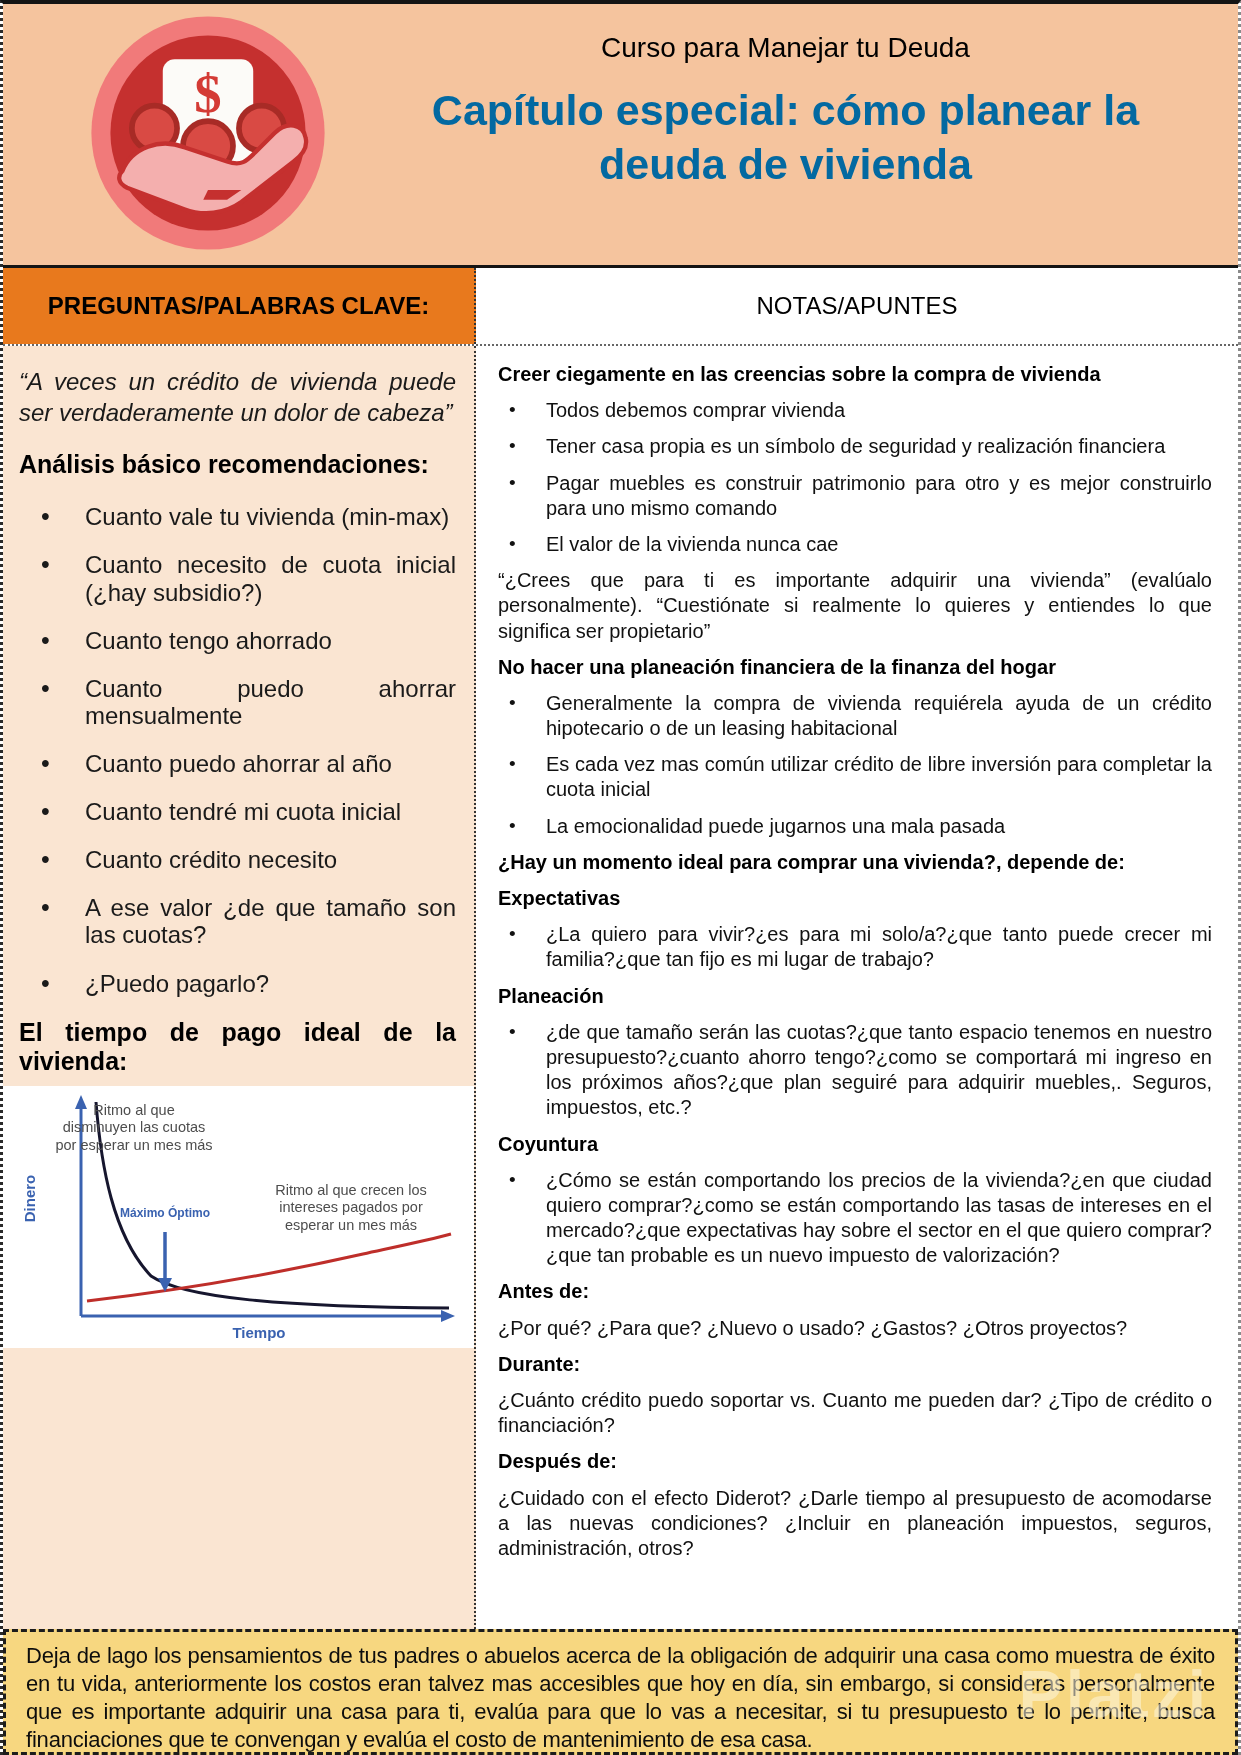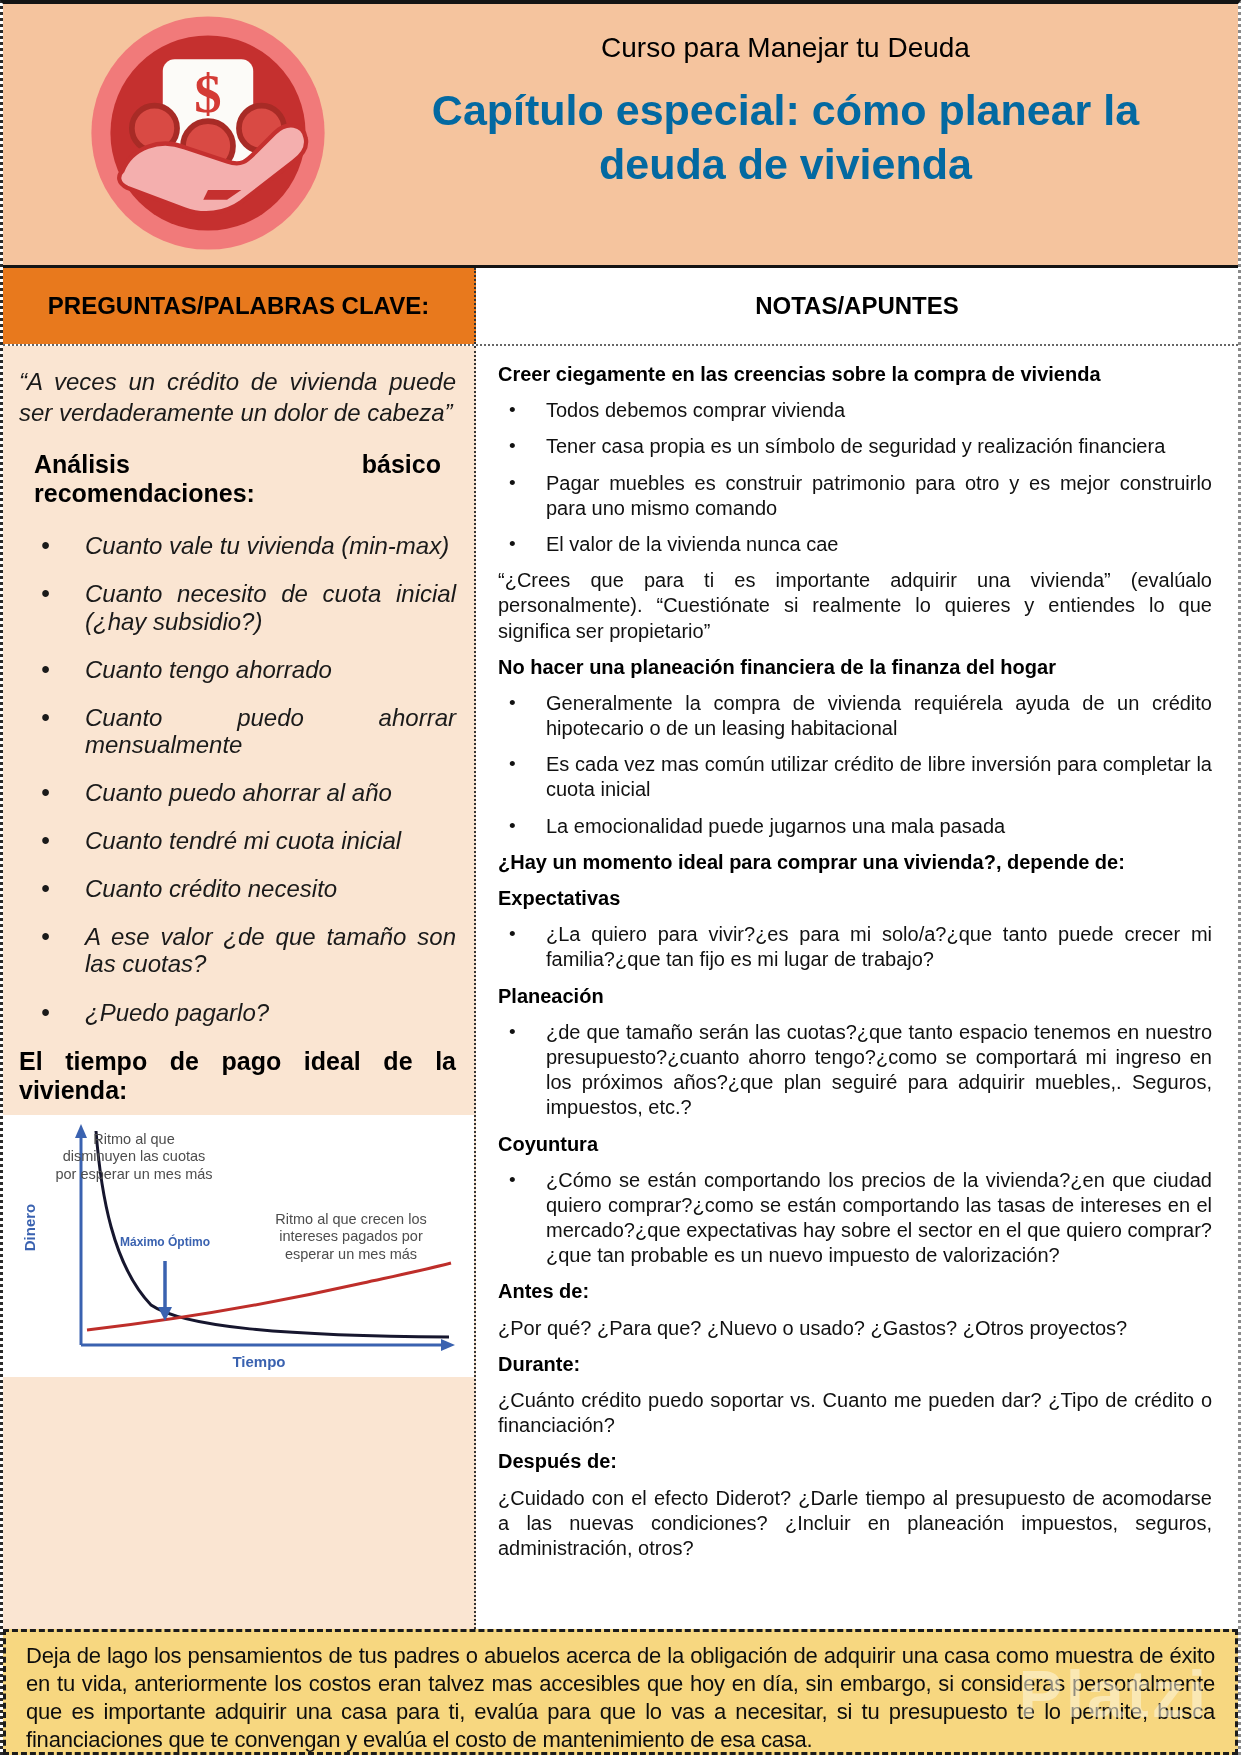--- a/index.html
+++ b/index.html
@@ -15,29 +15,29 @@
   .icon-wrap { position:absolute; left:86px; top:10px; width:238px; height:238px; }
   .header-text { margin-left:330px; text-align:center; padding-top:28px; }
   .course-label { font-size:28px; color:#000; }
   .main-title { font-size:43px; font-weight:bold; line-height:1.25; margin-top:20px; color:#0369a1; }
   
   .colheads { display:flex; height:78px; border-bottom:2px dotted #666; background:#fff; }
   .colhead-left { width:473px; background:#E8791D; border-right:2px dotted #333;
     display:flex; align-items:center; justify-content:center;
     font-weight:bold; font-size:24px; color:#000; }
   .colhead-right { flex:1; display:flex; align-items:center; justify-content:center;
-    font-weight:bold; font-size:24px; color:#000; }
+    font-weight:normal; font-size:24px; color:#000; }
   
   .body-row { display:flex; height:1283px; overflow:hidden; }
   .col-left { width:473px; background:#FAE5D2; border-right:2px dotted #333; overflow:hidden; }
   .left-pad { padding:20px 18px 0 16px; }
   .quote { font-style:italic; font-size:24px; line-height:1.3; text-align:justify; color:#1a1a1a; }
-  .lhead { font-weight:bold; font-size:25px; margin:22px 15px 24px; text-align:justify; color:#000; }
+  .lhead { font-weight:bold; font-size:25px; margin:22px 0 24px; text-align:justify; color:#000; }
   .lbullets .lbullet { position:relative; padding-left:66px; font-size:24px; line-height:1.13;
-    text-align:justify; margin-bottom:21px; color:#1a1a1a;font-style:italic; }
+    text-align:justify; margin-bottom:21px; color:#1a1a1a; }
   .lbullets .lbullet::before { content:"•"; position:absolute; left:22px; top:-1px; font-size:25px; }
   .lhead2 { font-weight:bold; font-size:25px; margin:4px 0 10px; text-align:justify; color:#000; }
   
   .chart-block { position:relative; width:100%; height:262px; background:#ffffff; margin-top:10px; }
   .chart-block svg { position:absolute; left:0; top:0; }
   .chart-lbl { position:absolute; text-align:center; }
   .lbl-dinero { left:-10px; top:104px; width:72px; transform:rotate(-90deg);
     color:#3A62B0; font-weight:bold; font-size:15px; }
   .lbl-black { left:52px; top:16px; width:158px; font-size:14.5px; color:#4d4d4d; line-height:1.22; }
   .lbl-red { left:252px; top:96px; width:192px; font-size:14.5px; color:#4d4d4d; line-height:1.22; }

